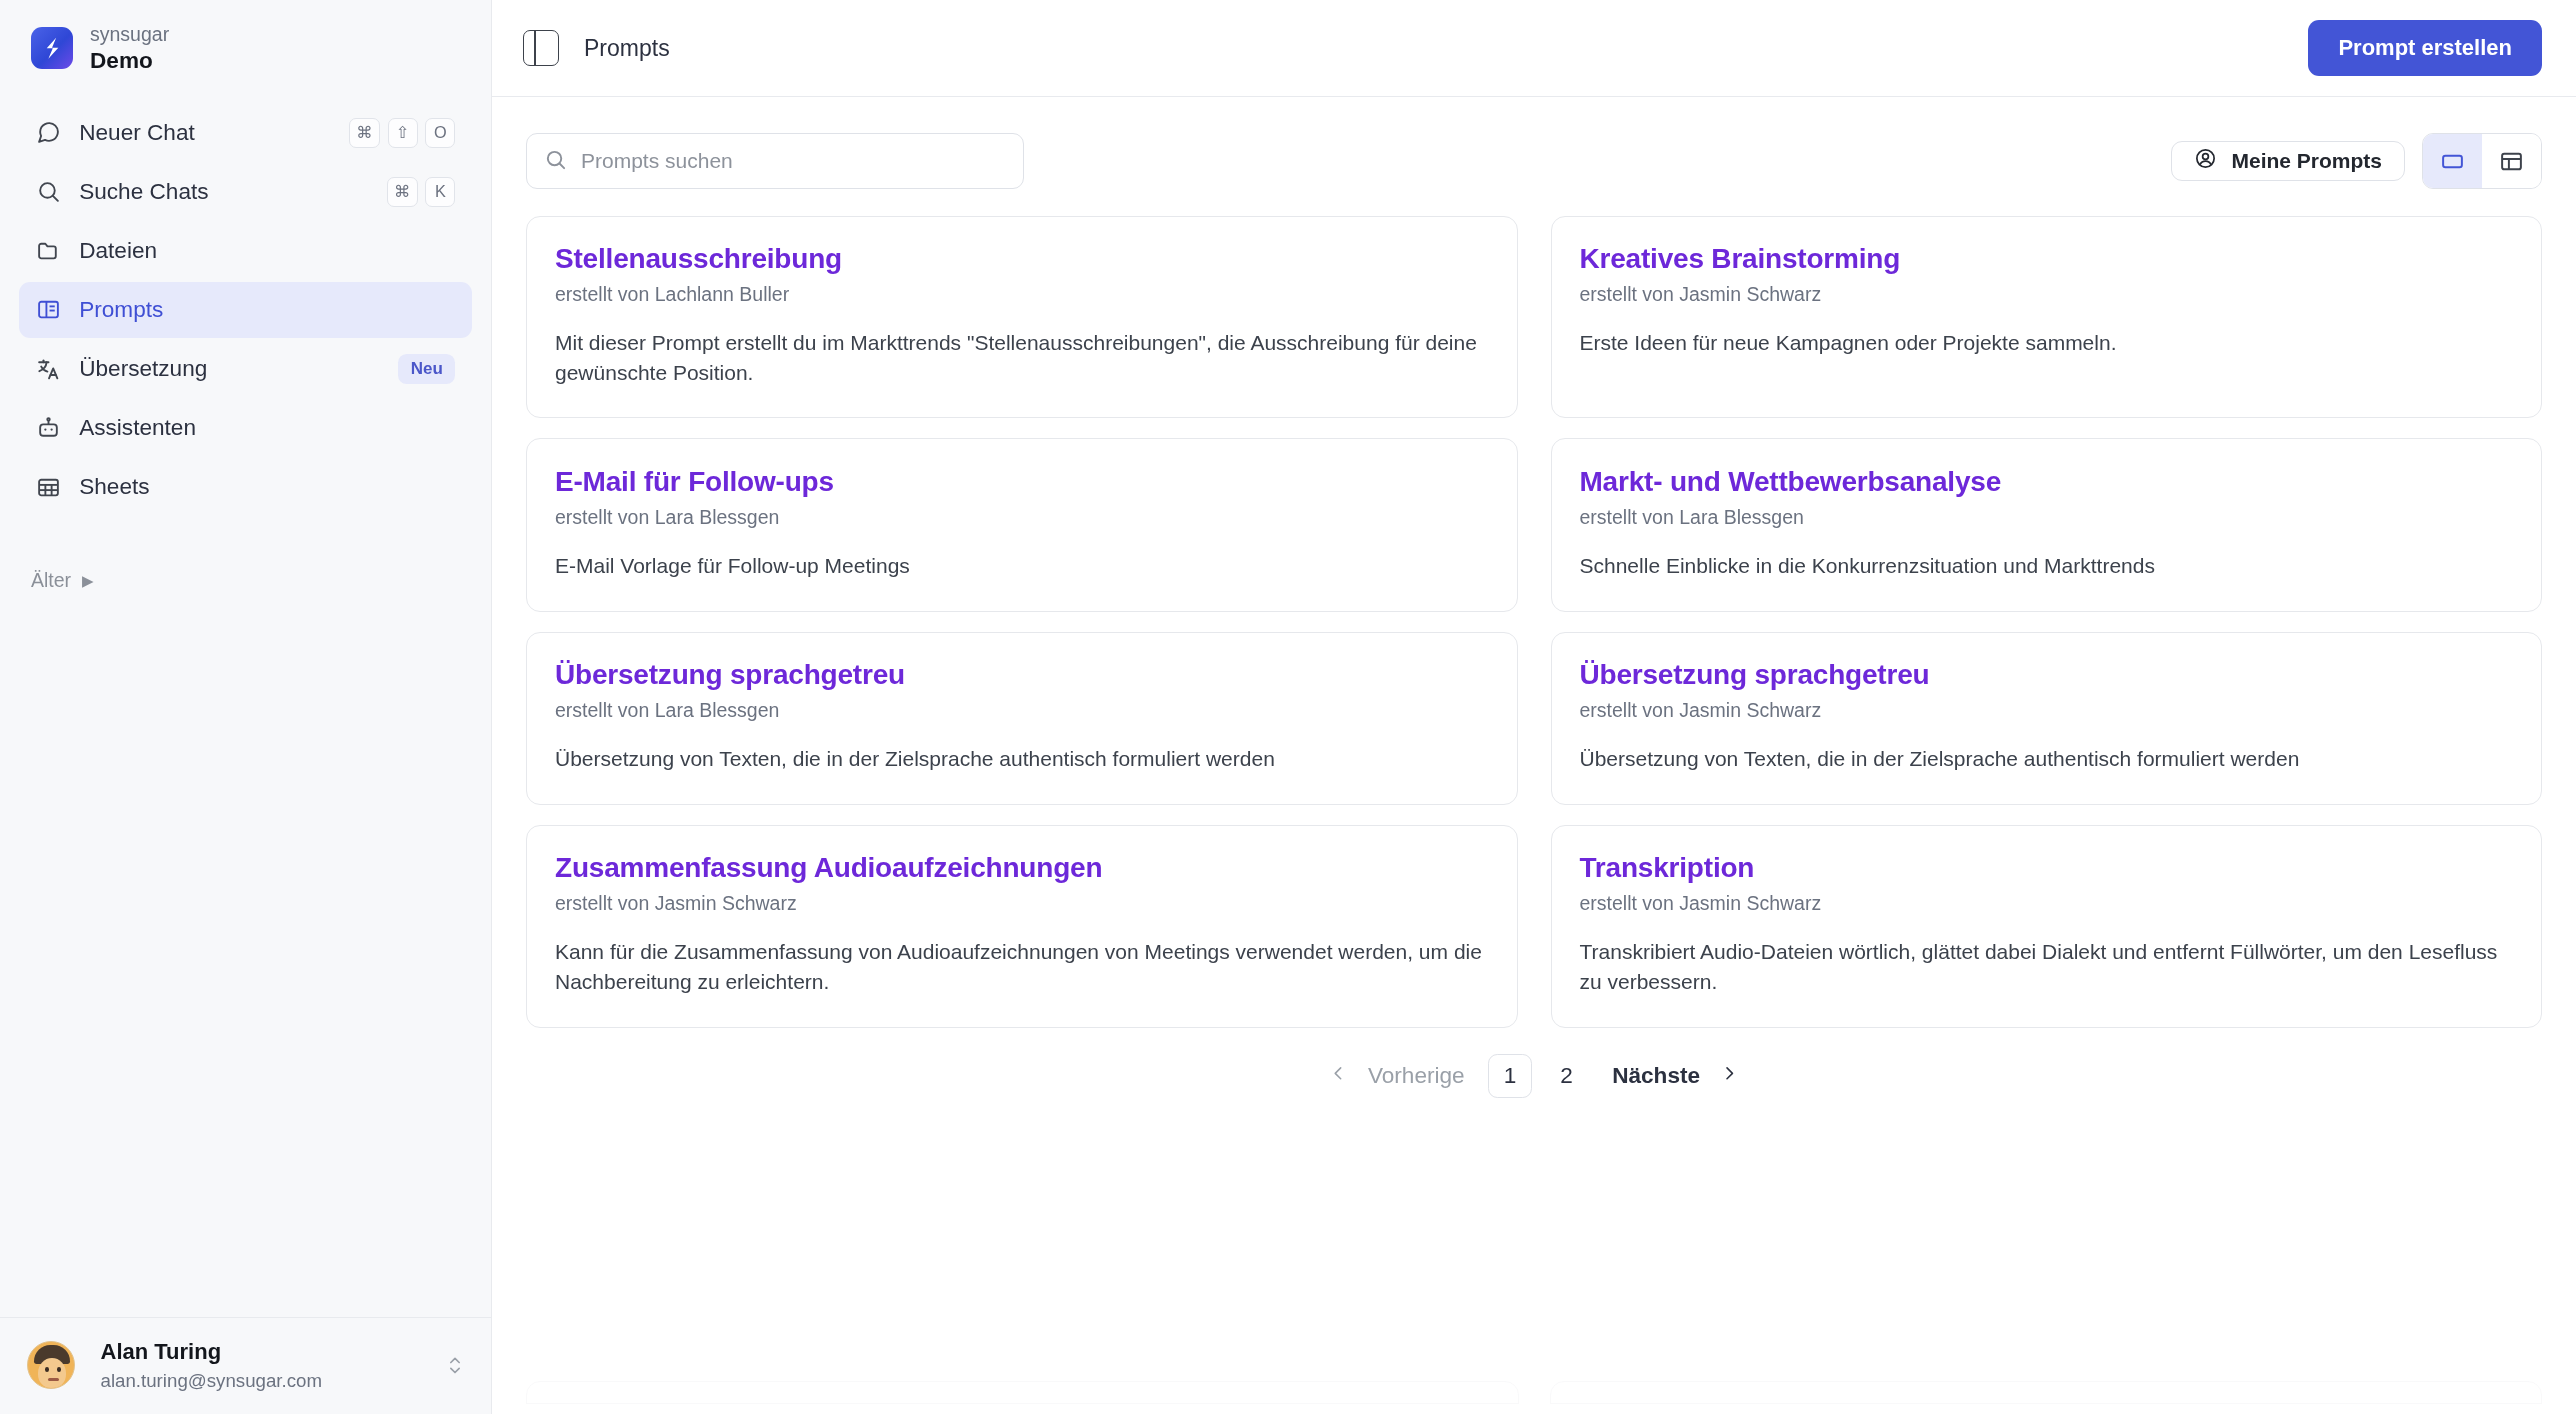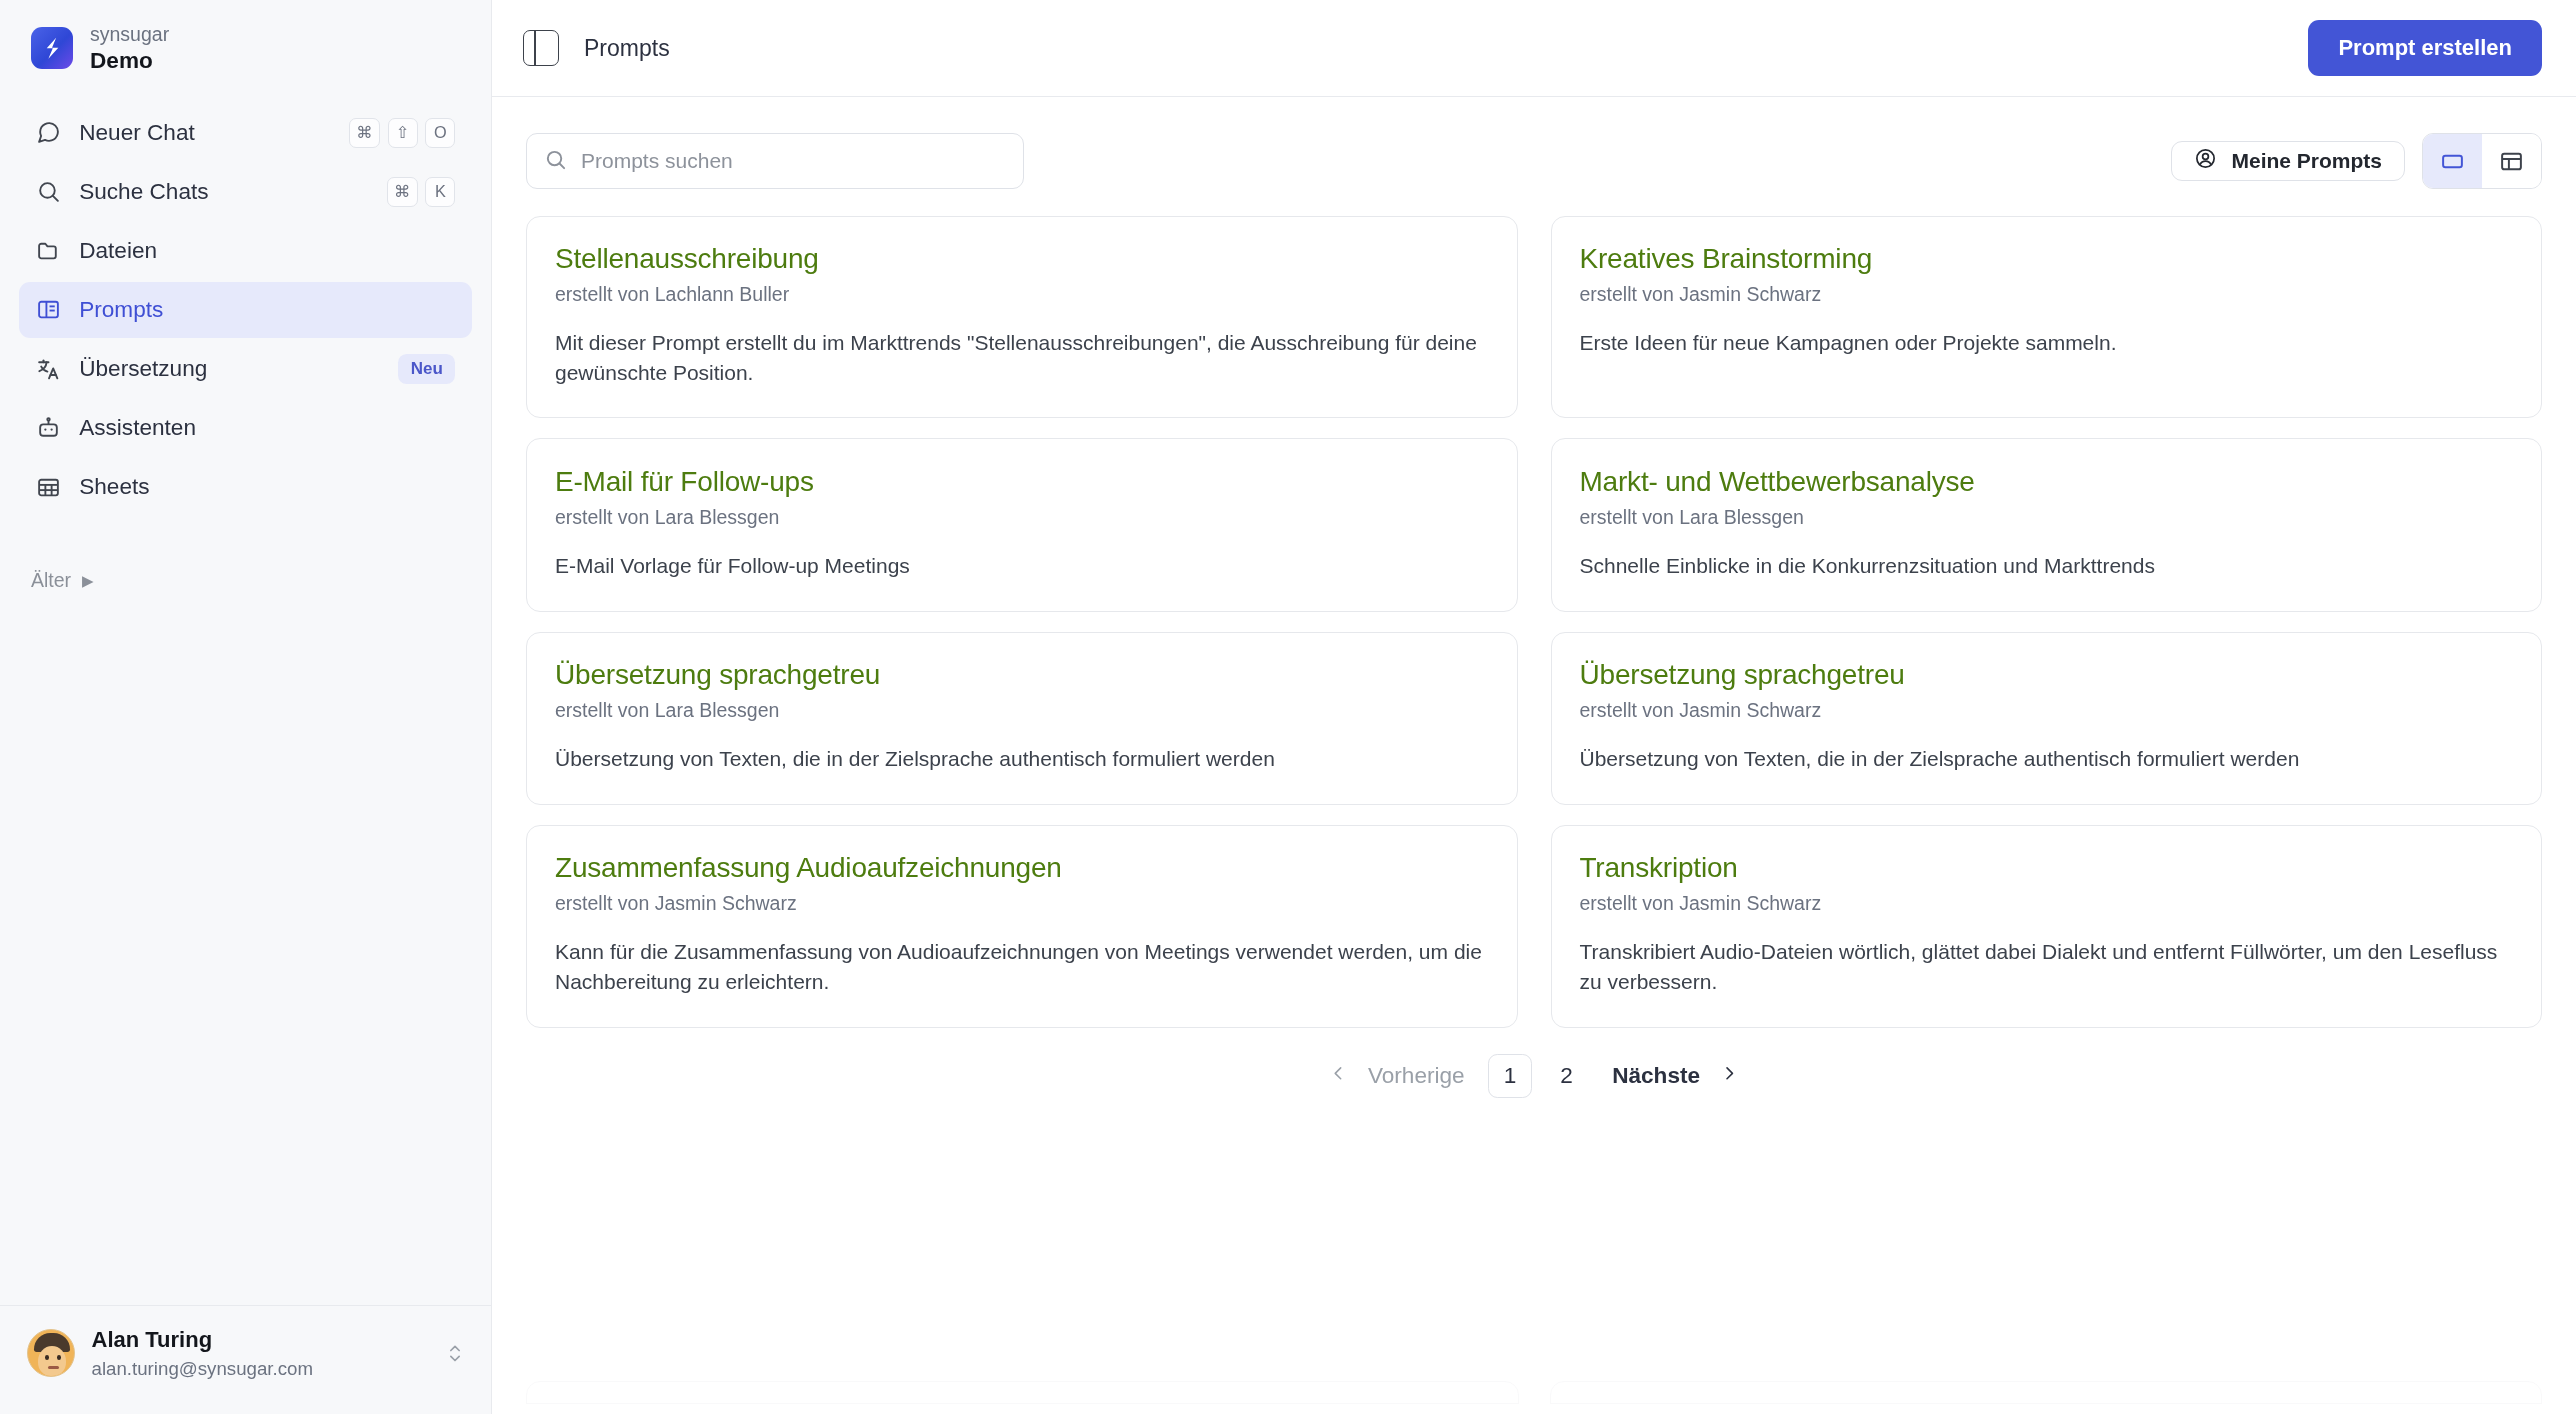--- a/index.html
+++ b/index.html
@@ -70,26 +70,26 @@
   .older {
     margin-top: 54px;
     padding-left: 31px;
     display: flex; align-items: center; gap: 11px;
     font-size: 19.5px; color: #8b9099;
     cursor: pointer;
   }
   .older .tri { font-size: 15px; color: #8b9099; }
 
   .user-box {
-    position: absolute; left: 0; bottom: 12px;
+    position: absolute; left: 0; bottom: 0;
     width: 100%;
     border-top: 1.6px solid #e8eaee;
     display: flex; align-items: center;
     padding: 20px 26.5px 23px 26.5px;
-    gap: 17px;
+    gap: 26px;
     margin-top: 36px;
   }
   .avatar {
     width: 48px; height: 48px; border-radius: 50%;
     background: #f0b458;
     position: relative; overflow: hidden; flex: 0 0 48px;
     border: 1.6px solid #e3c48f;
   }
   .avatar .hair { position:absolute; top:3.1px; left:6.2px; width:36px; height:18.7px; background:#4a3a2c; border-radius: 18.7px 18.7px 3.1px 3.1px;}
   .avatar .face { position:absolute; top:15.6px; left:10px; width:28px; height:30px; background:#f3c98e; border-radius: 50% 50% 45% 45%;}
@@ -174,21 +174,21 @@
     display: grid;
     grid-template-columns: 1fr 1fr;
     gap: 20px 33px;
   }
   .card {
     border: 1.6px solid #e6e8ec; border-radius: 14px;
     background: #fff;
     padding: 26.5px 28px 30px 28px;
     cursor: pointer;
   }
-  .card-title { font-size: 28px; font-weight: 400; color: #4d7c0f; letter-spacing: -0.2px; }
+  .card-title { font-size: 28px; font-weight: 700; color: #6d28d9; letter-spacing: -0.2px; }
   .card-author { font-size: 19.5px; color: #6b7280; margin-top: 7.8px; }
   .card-desc { font-size: 21px; color: #3c424c; line-height: 1.42; margin-top: 22px; }
 
   .pagination {
     display: flex; align-items: center; justify-content: center;
     gap: 12.5px;
     padding: 26.5px 0 0 0;
   }
   .page-nav {
     display: flex; align-items: flex-end; gap: 20px;

